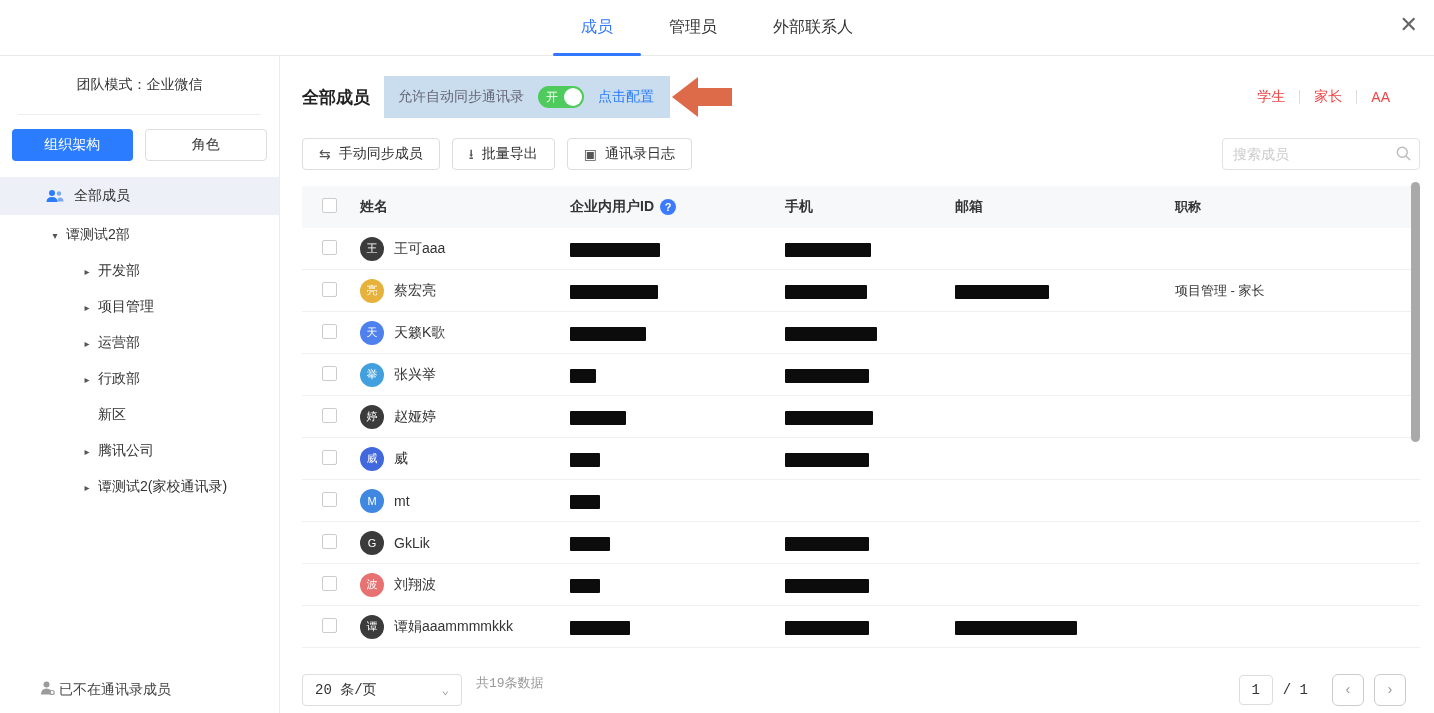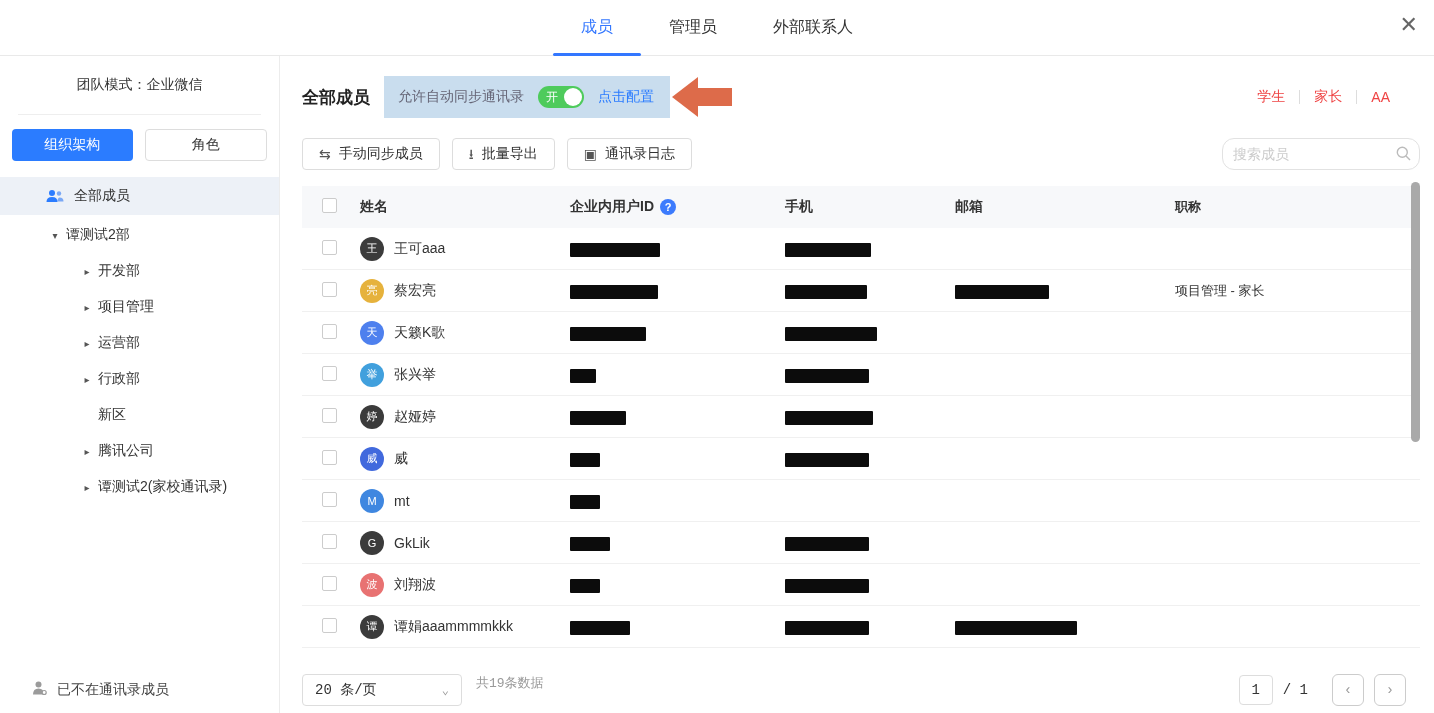--- a/index.html
+++ b/index.html
@@ -25,21 +25,21 @@
   .vbtn { flex:1; height:32px; display:flex; align-items:center; justify-content:center; font-size:14px; border-radius:4px; cursor:pointer; }
   .vbtn.active { background:#2b7cff; color:#fff; }
   .vbtn.plain { background:#fff; color:#333; border:1px solid #ddd; }
   .all-members { display:flex; align-items:center; height:38px; background:#edf1f7; padding-left:46px; gap:10px; font-size:14px; cursor:pointer; }
   .ppl-icon { width:18px; height:14px; display:inline-block; }
   .tree { margin-top:2px; }
   .tnode { display:flex; align-items:center; height:36px; font-size:14px; color:#333; cursor:pointer; }
   .tnode .tri { width:14px; font-size:10px; color:#555; text-align:center; margin-right:4px; }
   .tnode.lvl0 { padding-left:48px; }
   .tnode.lvl1 { padding-left:80px; }
-  .side-footer { position:absolute; left:0; bottom:14px; width:100%; display:flex; align-items:center; gap:10px; padding-left:32px; font-size:14px; color:#444; cursor:pointer; }
+  .side-footer { position:absolute; left:0; bottom:14px; width:100%; display:flex; align-items:center; gap:4px; padding-left:40px; font-size:14px; color:#444; cursor:pointer; }
 
   
   .main-header { position:relative; display:flex; align-items:center; height:42px; }
   .page-title { font-size:17px; font-weight:bold; color:#222; margin-right:14px; }
   .sync-banner { display:flex; align-items:center; gap:14px; background:#c9ddee; padding:9px 16px 9px 14px; height:42px; }
   .sync-label { font-size:14px; color:#667; }
   .toggle { position:relative; width:46px; height:22px; background:#4ecb5c; border-radius:11px; cursor:pointer; flex-shrink:0; }
   .toggle .t-txt { position:absolute; left:8px; top:3px; font-size:12px; color:#fff; }
   .toggle .knob { position:absolute; right:2px; top:2px; width:18px; height:18px; background:#fff; border-radius:50%; }
   .config-link { font-size:14px; color:#2b7cff; cursor:pointer; }
@@ -48,21 +48,21 @@
   .annot-arrow .shaft { width:34px; height:18px; background:#dd6b4a; }
   .hdr-filters { margin-left:auto; display:flex; align-items:center; gap:14px; font-size:14px; color:#ef4444; padding-right:30px; }
   .hdr-filters .sep { width:1px; height:14px; background:#ddd; }
   .hdr-filters span { cursor:pointer; }
 
   
   .action-row { display:flex; align-items:center; margin-top:20px; }
   .abtn { display:flex; align-items:center; gap:8px; height:32px; padding:0 16px; border:1px solid #ddd; border-radius:4px; background:#fff; font-size:14px; color:#333; margin-right:12px; cursor:pointer; }
   .abtn .ic { font-size:14px; color:#555; line-height:1; }
   .search-box { margin-left:auto; position:relative; width:198px; height:32px; }
-  .search-box input { width:100%; height:100%; border:1px solid #e2e2e2; border-radius:12px; padding:0 30px 0 10px; font-size:14px; color:#333; outline:none; font-family:inherit; }
+  .search-box input { width:100%; height:100%; border:1px solid #e2e2e2; border-radius:4px; padding:0 30px 0 10px; font-size:14px; color:#333; outline:none; font-family:inherit; }
   .search-box input::placeholder { color:#ccc; }
   .search-ic { position:absolute; right:9px; top:8px; width:15px; height:15px; }
 
   
   .table { margin-top:16px; }
   .thead { display:flex; align-items:center; height:42px; background:#f7f8fa; font-size:14px; font-weight:bold; color:#333; }
   .trow { display:flex; align-items:center; height:42px; border-bottom:1px solid #f0f0f0; font-size:14px; }
   .c-check { width:58px; padding-left:20px; }
   .c-name { width:210px; display:flex; align-items:center; gap:10px; }
   .c-id { width:215px; }

